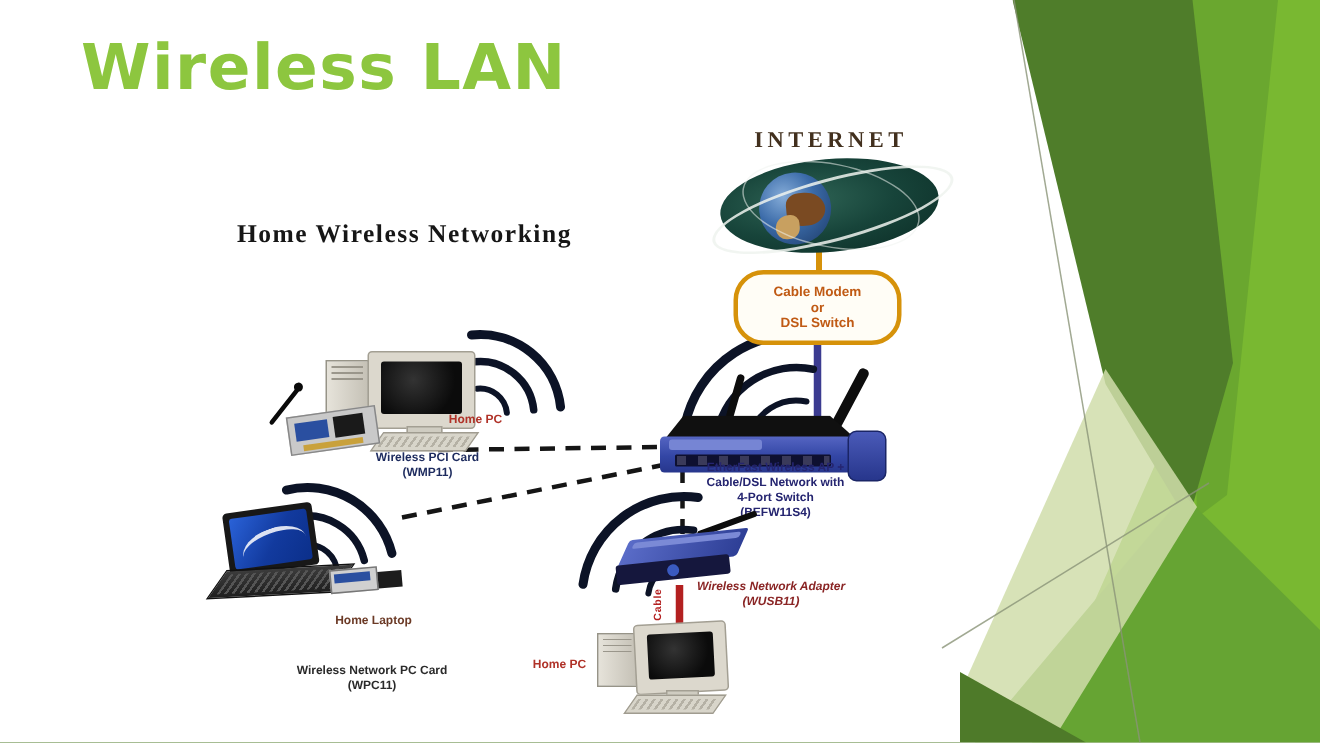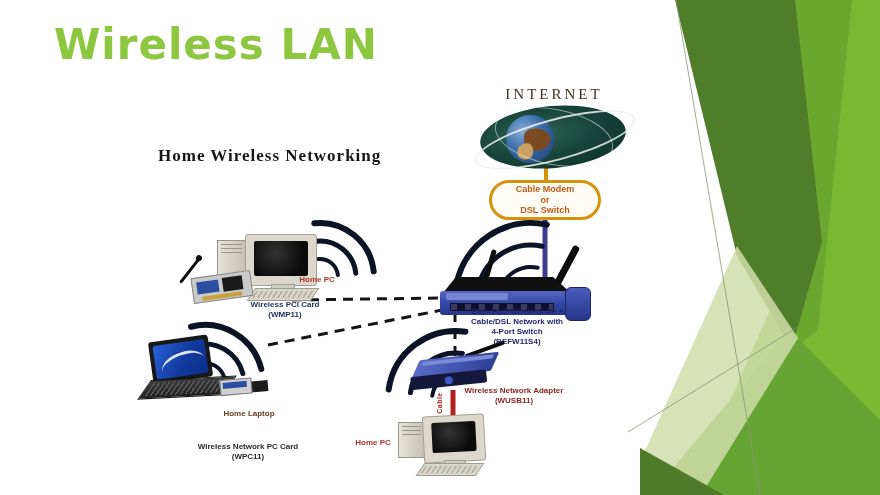--- a/index.html
+++ b/index.html
@@ -37,21 +37,21 @@
   .arc{fill:none;stroke:#0c1326;stroke-linecap:round;}
   .dash{stroke:#151515;stroke-width:3;stroke-dasharray:10 7;}
   .wire-navy{stroke:#3b3b90;stroke-width:5;}
   .wire-orange{stroke:#d6920a;stroke-width:4;}
   .wire-red{stroke:#b32020;stroke-width:5;}
 
   
   .internet{left:478px;top:86px;width:152px;height:94px;}
   .internet-word{
     position:absolute;left:0;right:0;top:0;text-align:center;
-    font-family:"Liberation Serif",serif;font-size:15px;font-weight:400;
+    font-family:"Liberation Serif",serif;font-size:15px;font-weight:700;
     color:#42301e;letter-spacing:3px;
   }
   .i-ellipse{
     position:absolute;left:2px;top:20px;width:146px;height:62px;border-radius:50%;
     background:radial-gradient(ellipse at 38% 42%,#2f6455 0%,#17443a 48%,#0b2b24 100%);
     transform:rotate(-5deg);
   }
   .orbit{position:absolute;border-radius:50%;}
   .orbit1{left:-8px;top:13px;width:162px;height:38px;border:2px solid rgba(238,243,238,.85);transform:rotate(-10deg);}
   .orbit2{left:14px;top:3px;width:118px;height:54px;border:1.5px solid rgba(238,243,238,.55);transform:rotate(16deg);}
@@ -60,21 +60,21 @@
     background:radial-gradient(circle at 35% 32%,#85acd8 0%,#3a6aa8 45%,#1d3a66 100%);
     overflow:hidden;
   }
   .globe::before{content:"";position:absolute;left:18px;top:14px;width:26px;height:22px;
     background:#7a4a22;border-radius:40% 60% 55% 45%;}
   .globe::after{content:"";position:absolute;left:10px;top:28px;width:16px;height:16px;
     background:#c8a060;border-radius:60% 40% 50% 50%;}
 
   
   .modem{
-    left:489px;top:180px;width:112px;height:40px;border:3px solid #d6920a;border-radius:20px;
+    left:489px;top:180px;width:112px;height:50px;border:3px solid #d6920a;border-radius:20px;
     background:#fffdf6;box-sizing:border-box;display:flex;flex-direction:column;
     justify-content:center;text-align:center;
     font-size:9px;font-weight:700;color:#c05a14;line-height:1.15;
   }
 
   
   .pc{width:120px;height:70px;}
   .pc-top{left:205px;top:232px;}
   .pc-bottom{left:392px;top:411px;}
   .tower{position:absolute;background:linear-gradient(90deg,#e6e3da,#c5c1b6);border:1px solid #979488;}
@@ -157,21 +157,21 @@
     border-radius:50%;background:#3a5ac0;}
 
   
   .lbl{position:absolute;transform:translateX(-50%);text-align:center;
     font-size:8px;font-weight:700;line-height:1.25;white-space:nowrap;}
   .lbl-red{color:#b03228;}
   .lbl-navy{color:#1d2b5e;}
   .lbl-brown{color:#6b3a26;}
   .lbl-dark{color:#2a2a2a;margin-top:44px;}
   .lbl-blue{color:#252570;}
-  .lbl-maroon{color:#8a2525;}
+  .lbl-maroon{color:#8a2525;font-style:italic;}
   .lbl-home-pc-top{left:317px;top:275px;}
   .lbl-pci{left:253px;top:300px;margin-left:32px;}
   .lbl-home-laptop{left:249px;top:365px;margin-top:44px;}
   .lbl-pccard{left:248px;top:398px;}
   .lbl-router{left:517px;top:307px;}
   .lbl-adapter{left:514px;top:386px;}
   .lbl-home-pc-bottom{left:373px;top:438px;}
   .lbl-usb{left:440px;top:408px;transform:translateX(-50%) rotate(-90deg);
     font-size:7px;color:#b32020;letter-spacing:0.5px;}
 </style>

